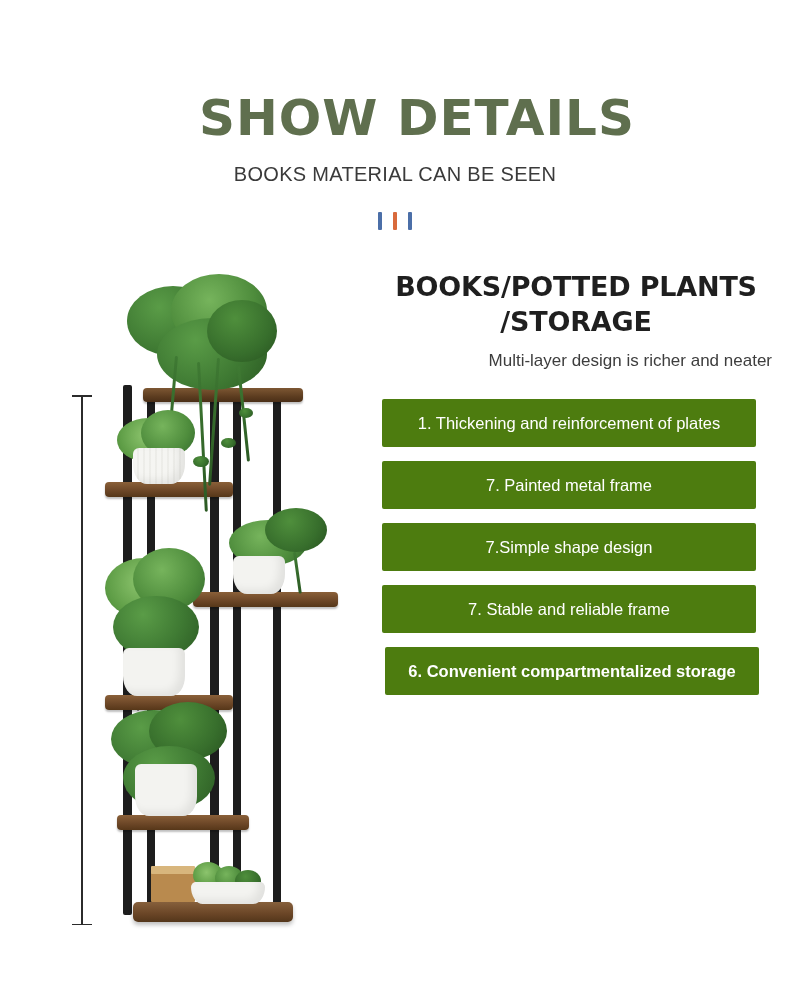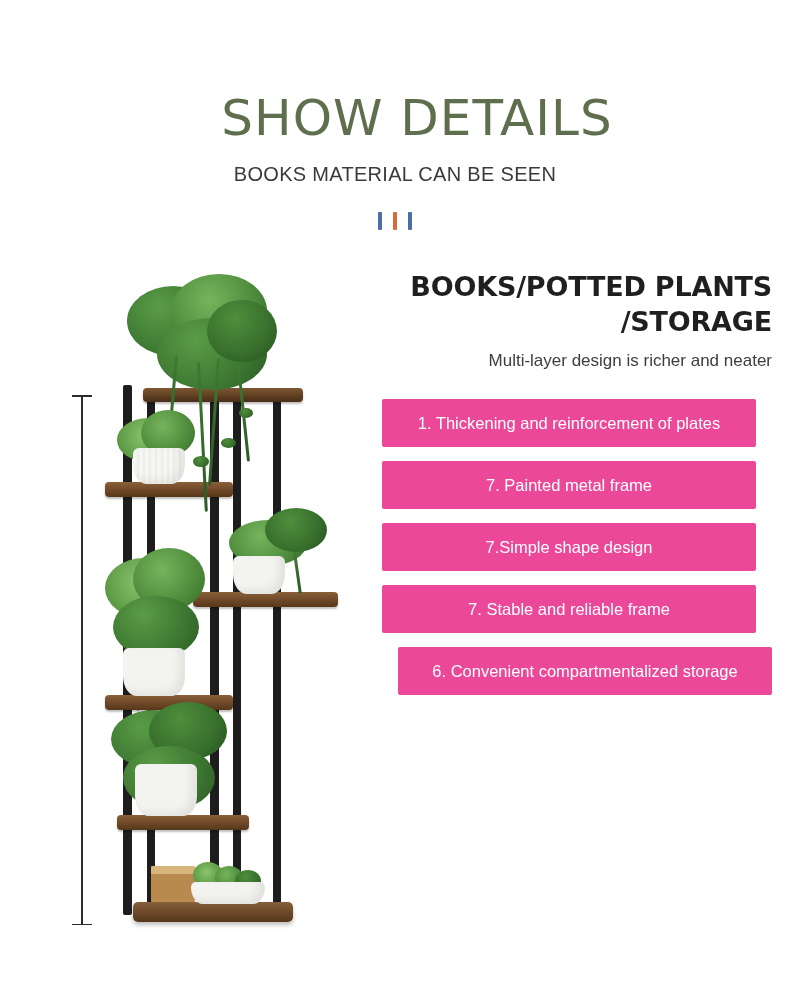--- a/index.html
+++ b/index.html
@@ -17,21 +17,21 @@
     overflow: hidden;
   }
 
   
   .header {
     padding-top: 92px;
     text-align: center;
   }
   .title {
     font-size: 50px;
-    font-weight: normal;
+    font-weight: bold;
     letter-spacing: 1px;
     color: #5f6f4e;
     line-height: 1.05;
     font-family: "DejaVu Sans", sans-serif;
     margin-left: 44px;
   }
   .subtitle {
     margin-top: 18px;
     font-size: 20px;
     color: #3a3a3a;
@@ -175,21 +175,21 @@
   }
 
   
   .info {
     position: absolute;
     left: 380px;
     top: 0;
     width: 400px;
   }
   .info-title {
-    text-align: right;
+    text-align: center;
     font-size: 27px;
     font-weight: bold;
     color: #1f1f1f;
     line-height: 1.28;
     padding-right: 8px;
     letter-spacing: -0.2px;
     font-family: "DejaVu Sans", sans-serif;
   }
   .info-sub {
     text-align: right;
@@ -198,37 +198,37 @@
     margin-top: 12px;
     padding-right: 8px;
   }
   .bars {
     margin-top: 28px;
     display: flex;
     flex-direction: column;
     gap: 14px;
   }
   .bar {
-    background: #ec4899;
+    background: #4d7c0f;
     color: #ffffff;
     height: 48px;
     display: flex;
     align-items: center;
     justify-content: center;
     font-size: 16.5px;
     border-radius: 2px;
     padding: 16px 10px;
     text-align: center;
   }
   .bar.b1 { width: 374px; margin-left: 2px; }
   .bar.b2 { width: 374px; margin-left: 2px; }
   .bar.b3 { width: 374px; margin-left: 2px; }
   .bar.b4 { width: 374px; margin-left: 2px; }
   .bar.b5 { width: 374px; margin-left: 2px; }
-  .bar.b6 { width: 374px; margin-left: 18px; }
+  .bar.b6 { width: 374px; margin-left: 5px; font-weight: bold; }
 </style>
 </head>
 <body>
 
 <div class="header">
   <div class="title">SHOW DETAILS</div>
   <div class="subtitle">BOOKS MATERIAL CAN BE SEEN</div>
   <div class="divider">
     <i class="b1"></i>
     <i class="b2"></i>

